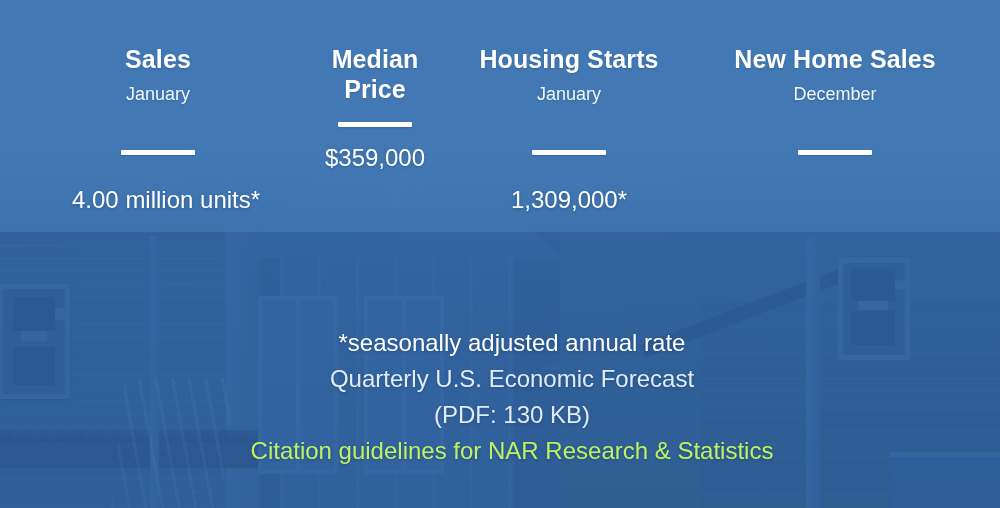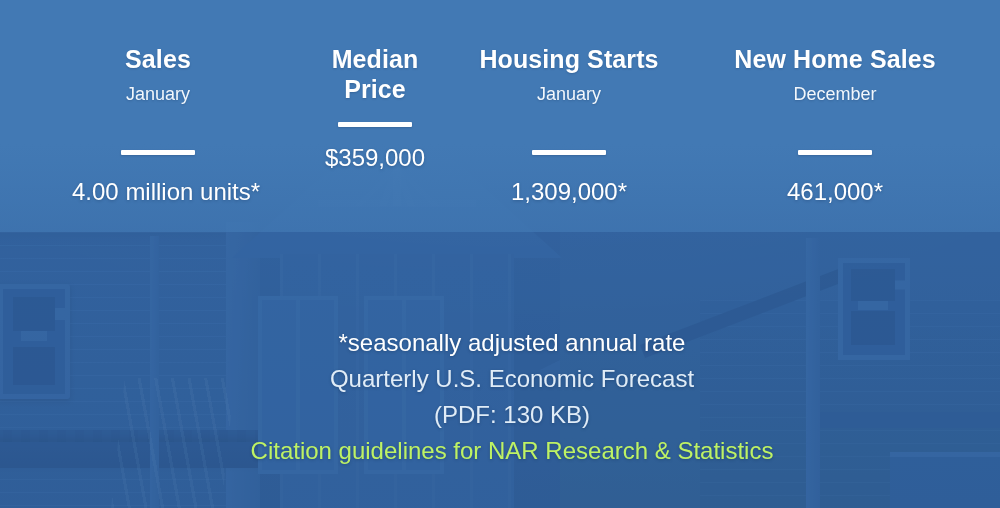--- a/index.html
+++ b/index.html
@@ -146,21 +146,21 @@
   }
   .col .rule{
     width:74px;height:5px;background:#ffffff;margin:0 auto;border-radius:1px;
     box-shadow:0 1px 2px rgba(22,52,90,.25);
   }
   .col-sales .rule,.col-starts .rule{margin-top:44px;}
   .col-price .rule{margin-top:18px;}
   .col-new .rule{margin-top:44px;}
 
   .col .value{
-    color:#ffffff;font-size:24px;line-height:30px;margin-top:22px;font-weight:400;
+    color:#ffffff;font-size:24px;line-height:30px;margin-top:30px;font-weight:400;
     white-space:nowrap;
     text-shadow:0 1px 3px rgba(22,52,90,.35);
   }
   .col-price .value{margin-top:16px;}
 
   .footer{position:absolute;left:0;top:325px;width:1000px;text-align:center;}
   .footer .fline{
     font-size:24px;line-height:36px;font-weight:400;
     text-shadow:0 1px 3px rgba(20,48,86,.40);
     margin-left:24px;
@@ -241,21 +241,20 @@
         <div class="title">Housing Starts</div>
         <div class="period">January</div>
         <div class="rule"></div>
         <div class="value">1,309,000*</div>
       </div>
 
       <div class="col col-new">
         <div class="title">New Home Sales</div>
         <div class="period">December</div>
         <div class="rule"></div>
-        <div class="value">461,000*</div>
       </div>
 
     </div>
 
     <div class="footer">
       <div class="fline note">*seasonally adjusted annual rate</div>
       <div class="fline link">Quarterly U.S. Economic Forecast</div>
       <div class="fline link">(PDF: 130 KB)</div>
       <div class="fline link2">Citation guidelines for NAR Research &amp; Statistics</div>
     </div>

